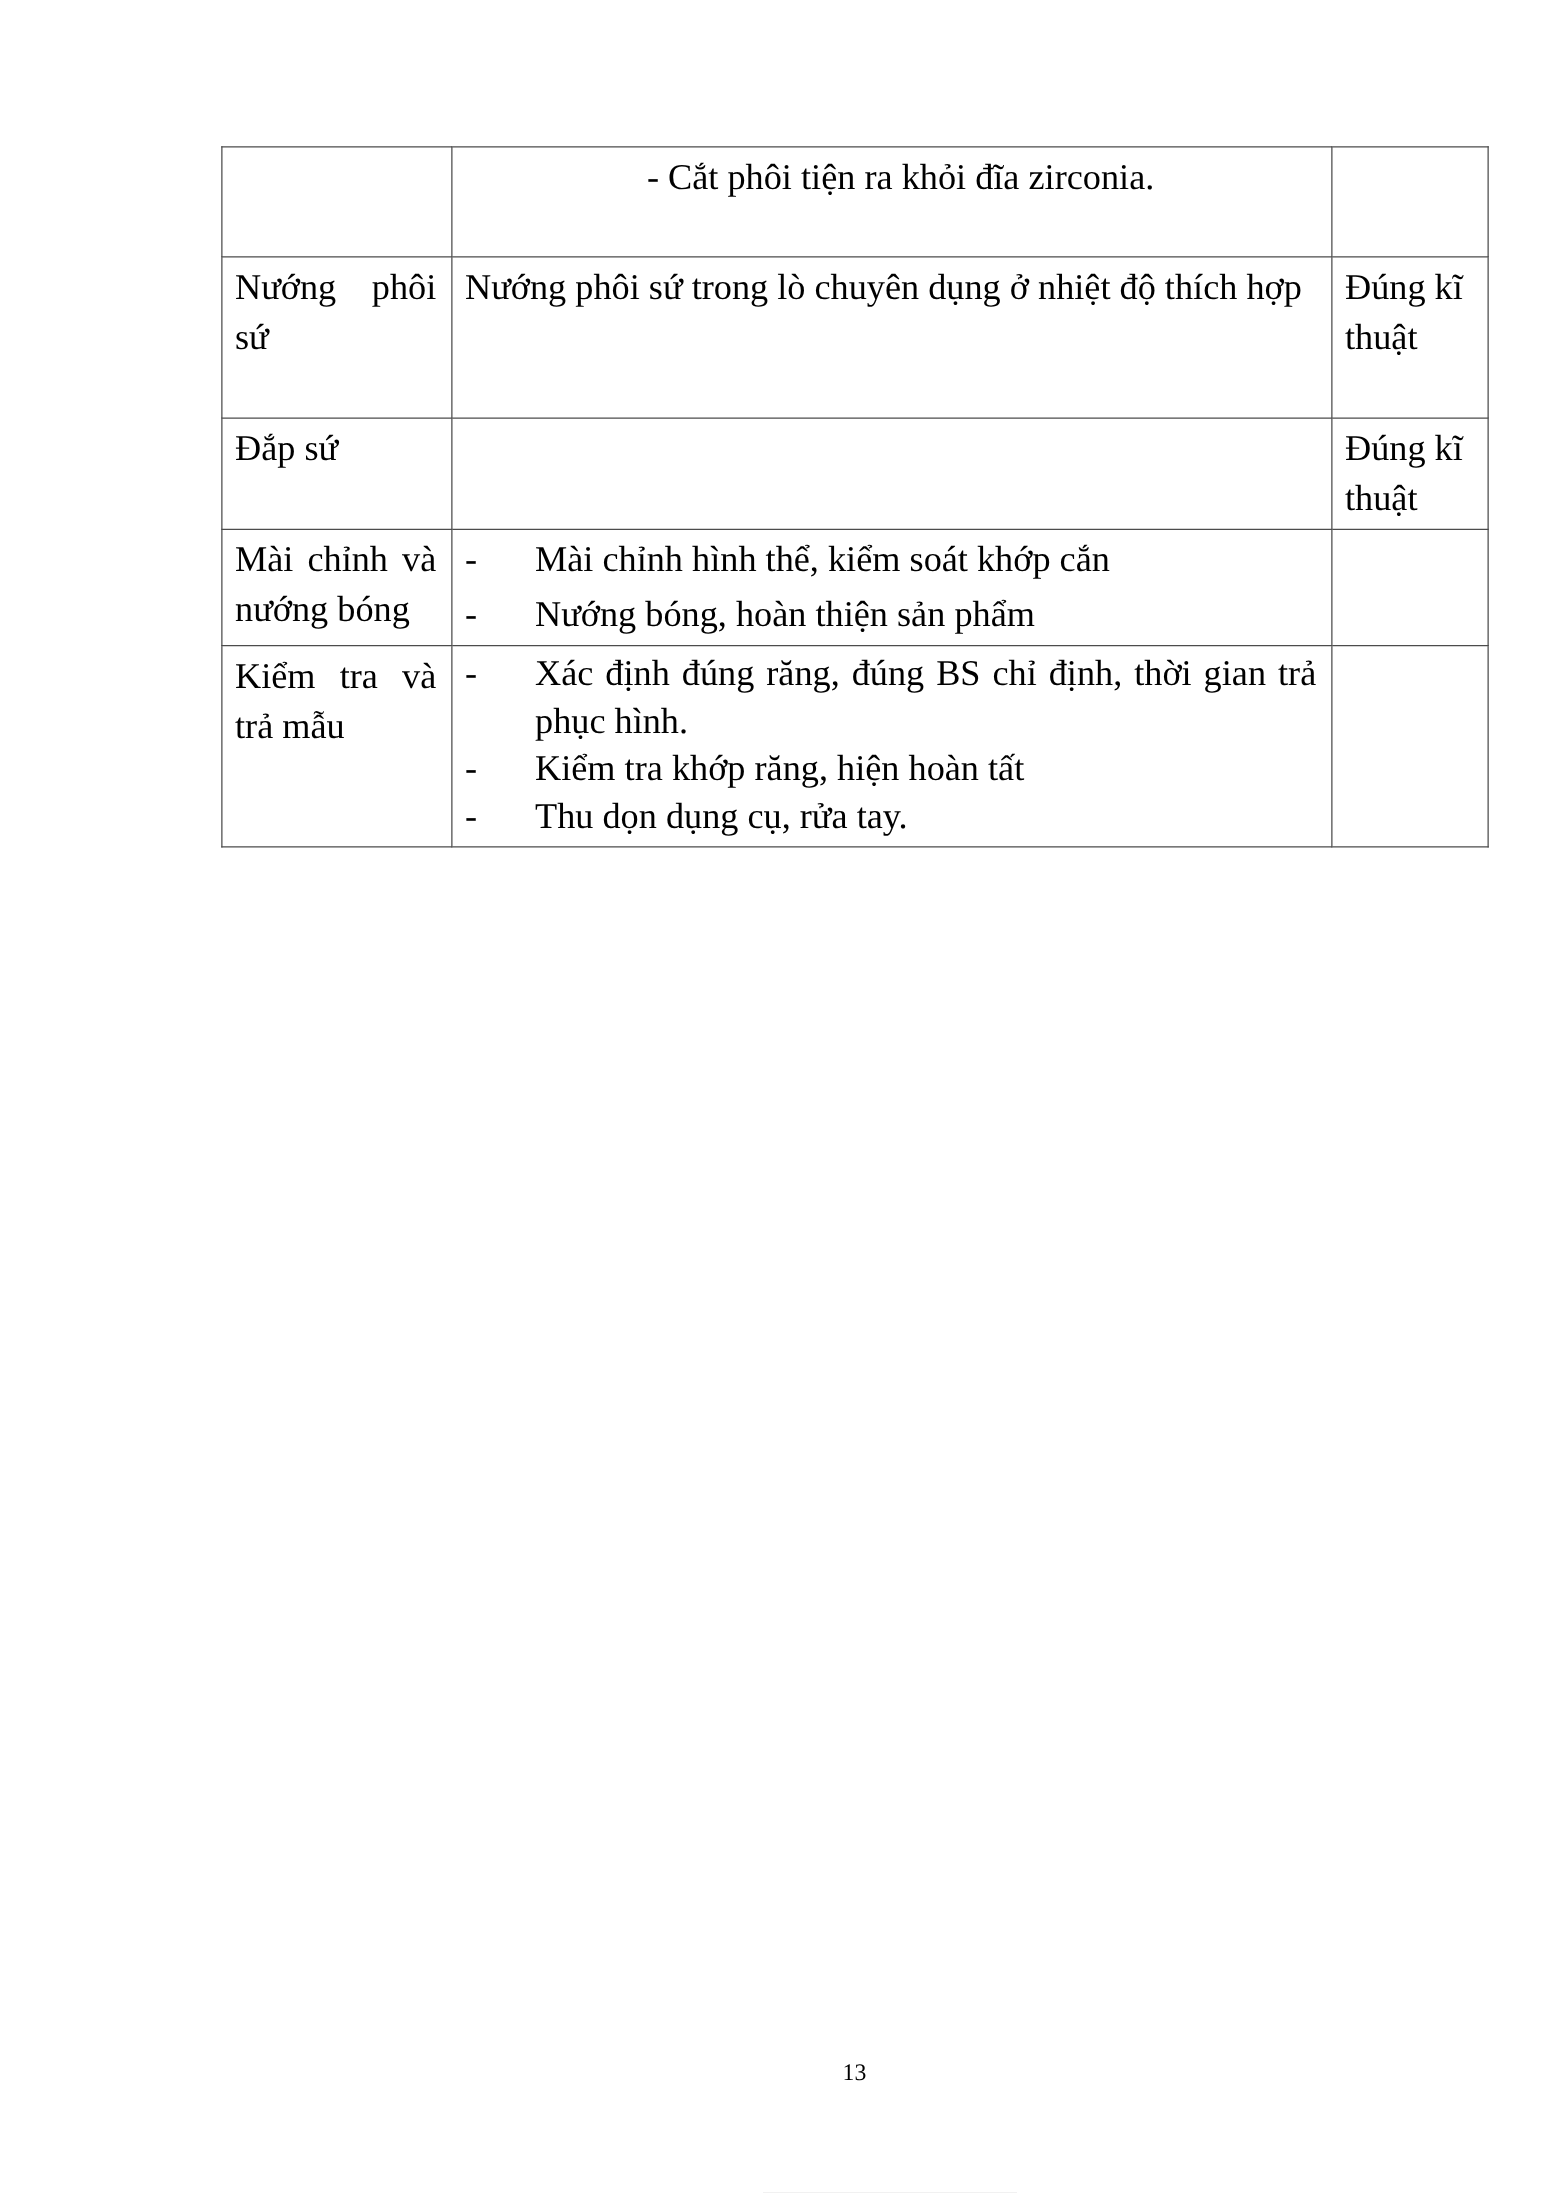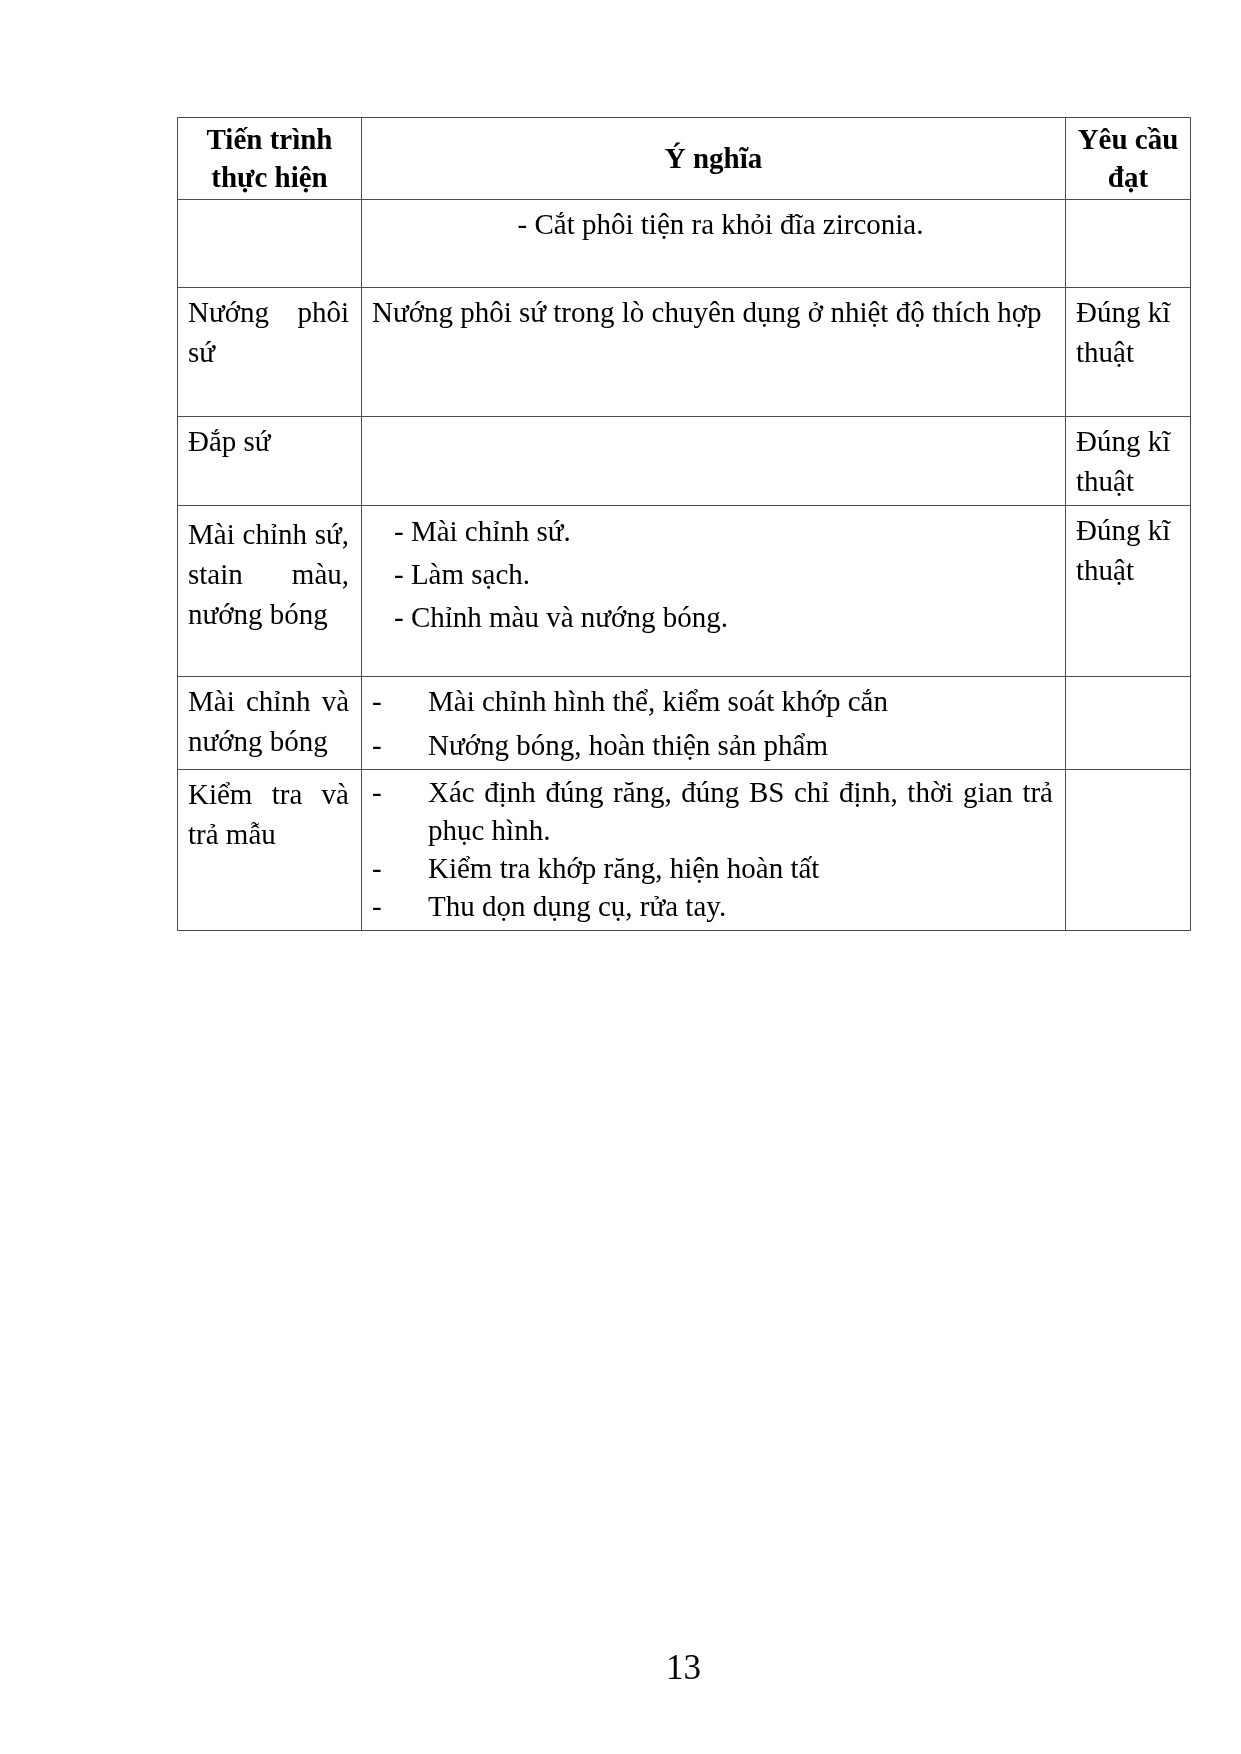--- a/index.html
+++ b/index.html
@@ -64,42 +64,37 @@
     padding: 2px 10px;
   }
   
   tr.final td { vertical-align: middle; line-height: 1.25; }
   .pagenum {
     position: absolute;
     left: 177px;
     top: 1648px;
     width: 1013px;
     text-align: center;
-    font-size: 35px;
+    font-size: 19px;
     font-family: "Liberation Serif", "DejaVu Serif", serif;
   }
 </style>
 </head>
 <body>
 
 <div class="page">
 
   <table class="proc">
     <colgroup>
         <col class="c1">
         <col class="c2">
         <col class="c3">
       </colgroup>
 
     <tbody>
-        <tr class="hdr" style="height:75px;">
-      <td>Tiến trình thực hiện</td>
-      <td>Ý nghĩa</td>
-      <td>Yêu cầu đạt</td>
-    </tr>
 
     <tr style="height:88px;text-align:center;">
       <td></td>
       <td>
         <div class="indent1">- Cắt phôi tiện ra khỏi đĩa zirconia.</div>
       </td>
       <td></td>
     </tr>
 
 
@@ -108,29 +103,20 @@
       <td class="vmid">Nướng phôi sứ trong lò chuyên dụng ở nhiệt độ thích hợp</td>
       <td>Đúng kĩ thuật</td>
     </tr>
 
     <tr style="height:84px;">
       <td>Đắp sứ</td>
       <td></td>
       <td>Đúng kĩ thuật</td>
     </tr>
 
-    <tr style="height:171px;">
-      <td class="just" style="padding-top:8px;">Mài chỉnh sứ, stain màu, nướng bóng</td>
-      <td class="vmid">
-        <div class="b5">- Mài chỉnh sứ.</div>
-        <div class="b5">- Làm sạch.</div>
-        <div class="b5">- Chỉnh màu và nướng bóng.</div>
-      </td>
-      <td>Đúng kĩ thuật</td>
-    </tr>
 
     <tr style="height:83px;">
       <td class="just">Mài chỉnh và nướng bóng</td>
       <td>
         <div class="hang">
           <span class="mk">-</span>
           <span class="tx">Mài chỉnh hình thể, kiểm soát khớp cắn</span>
         </div>
         <div class="hang gap6">
           <span class="mk">-</span>

